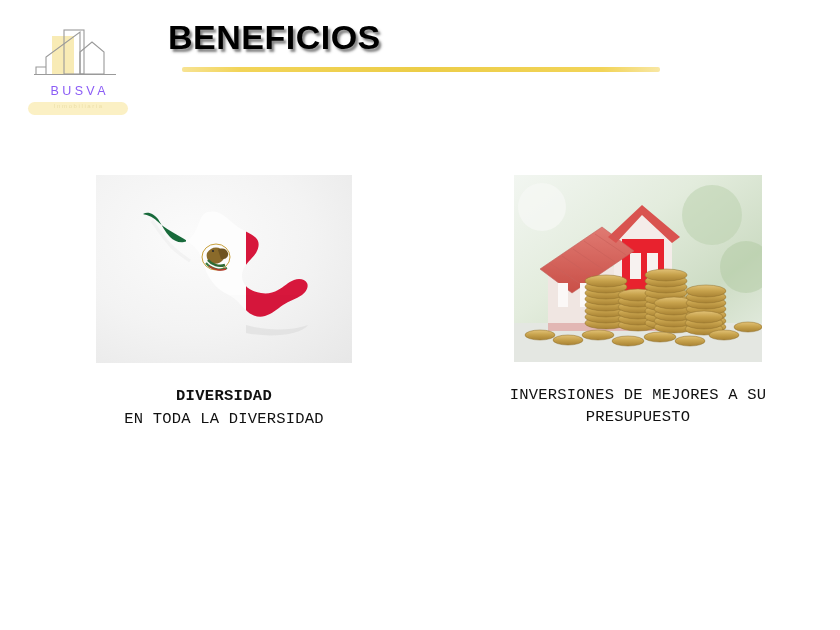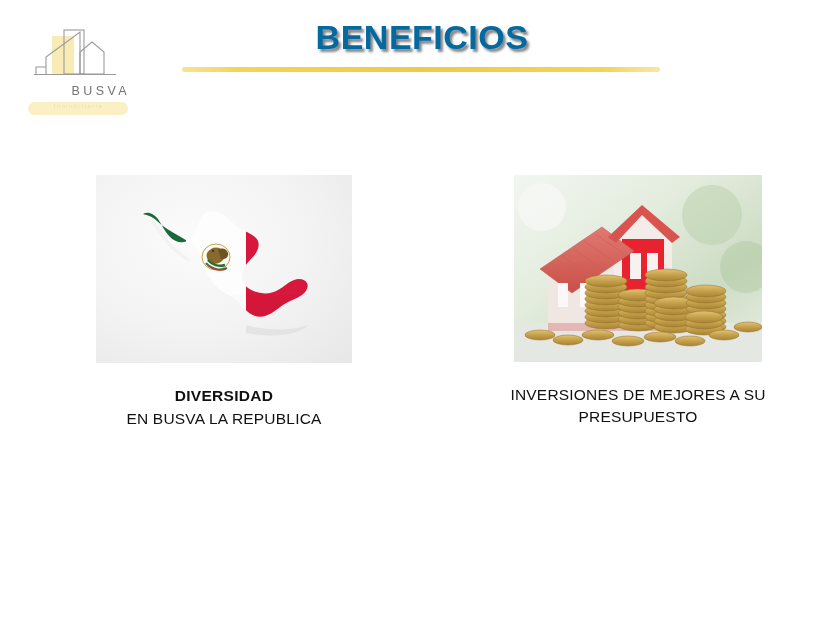--- a/index.html
+++ b/index.html
@@ -31,24 +31,24 @@
     left: 0;
     top: 0;
     width: 104px;
     height: 62px;
   }
   .logo-name {
     position: absolute;
     left: 0;
     top: 60px;
     width: 104px;
-    text-align: right;
+    text-align: center;
     font-size: 12.5px;
     letter-spacing: 3.4px;
-    color: #737373;
+    color: #8b5cf6;
     font-weight: 400;
     text-indent: 3.4px;
   }
   .logo-sub-wrap {
     position: absolute;
     left: 2px;
     top: 78px;
     width: 100px;
     height: 13px;
     background: #fbf0c4;
@@ -62,27 +62,26 @@
     text-align: center;
     font-size: 6px;
     letter-spacing: 1.6px;
     color: #ecdfa8;
     text-indent: 1.6px;
   }
 
   
   .title {
     position: absolute;
-    left: 180px;
+    left: 168px;
     top: 18px;
     width: 484px;
-    text-align: center;
     font-size: 34px;
     font-weight: bold;
-    color: #0369a1;
+    color: #000000;
     letter-spacing: 0.5px;
     text-shadow: 2.5px 2.5px 2.5px rgba(110,110,110,0.85);
   }
   .title-rule {
     position: absolute;
     left: 182px;
     top: 67px;
     width: 478px;
     height: 5px;
     background: linear-gradient(90deg,#f7e393 0%,#f2d458 12%,#eccd48 50%,#f2d458 88%,#f8e7a4 100%);
@@ -106,20 +105,21 @@
   .photo-left  { width: 256px; height: 188px; }
   .photo-right { width: 248px; height: 187px; }
 
   .caption {
     margin-top: 22px;
     text-align: center;
     color: #111111;
     font-size: 15.5px;
     line-height: 1.42;
     letter-spacing: 0.2px;
+    font-family: Liberation Mono, monospace;
   }
   .caption .head {
     display: block;
     font-weight: bold;
     font-size: 15.5px;
     letter-spacing: 0.3px;
     margin-bottom: 1px;
   }
   .caption .line { display: block; }
 
@@ -193,21 +193,21 @@
           <path d="M-10,6 C-5,12 4,14 11,11" fill="none" stroke="#3c7a40" stroke-width="2"></path>
           <path d="M-7,9 C-2,13 5,14 10,12" fill="none" stroke="#c0392b" stroke-width="1.6"></path>
           <circle cx="-3" cy="-6" r="1.1" fill="#2b2b2b"></circle>
         </g>
 
         <path d="M150,150 C170,156 195,156 212,150 C205,160 175,163 150,158 Z" fill="#d9d9d9" opacity="0.55"></path>
       </svg>
     </div>
     <div class="caption">
       <span class="head">DIVERSIDAD</span>
-      <span class="line">EN BUSVA LA REPUBLICA</span>
+      <span class="line">EN TODA LA DIVERSIDAD</span>
     </div>
   </div>
 
   <div class="col col-right">
     <div class="photo photo-right">
       <svg class="hc-svg" width="248" height="187" viewBox="0 0 248 187" xmlns="http://www.w3.org/2000/svg">
         <defs>
           <linearGradient id="bokeh" x1="0" y1="0" x2="1" y2="1">
             <stop offset="0%" stop-color="#f2f6f1"></stop>
             <stop offset="38%" stop-color="#e3ecdd"></stop>

